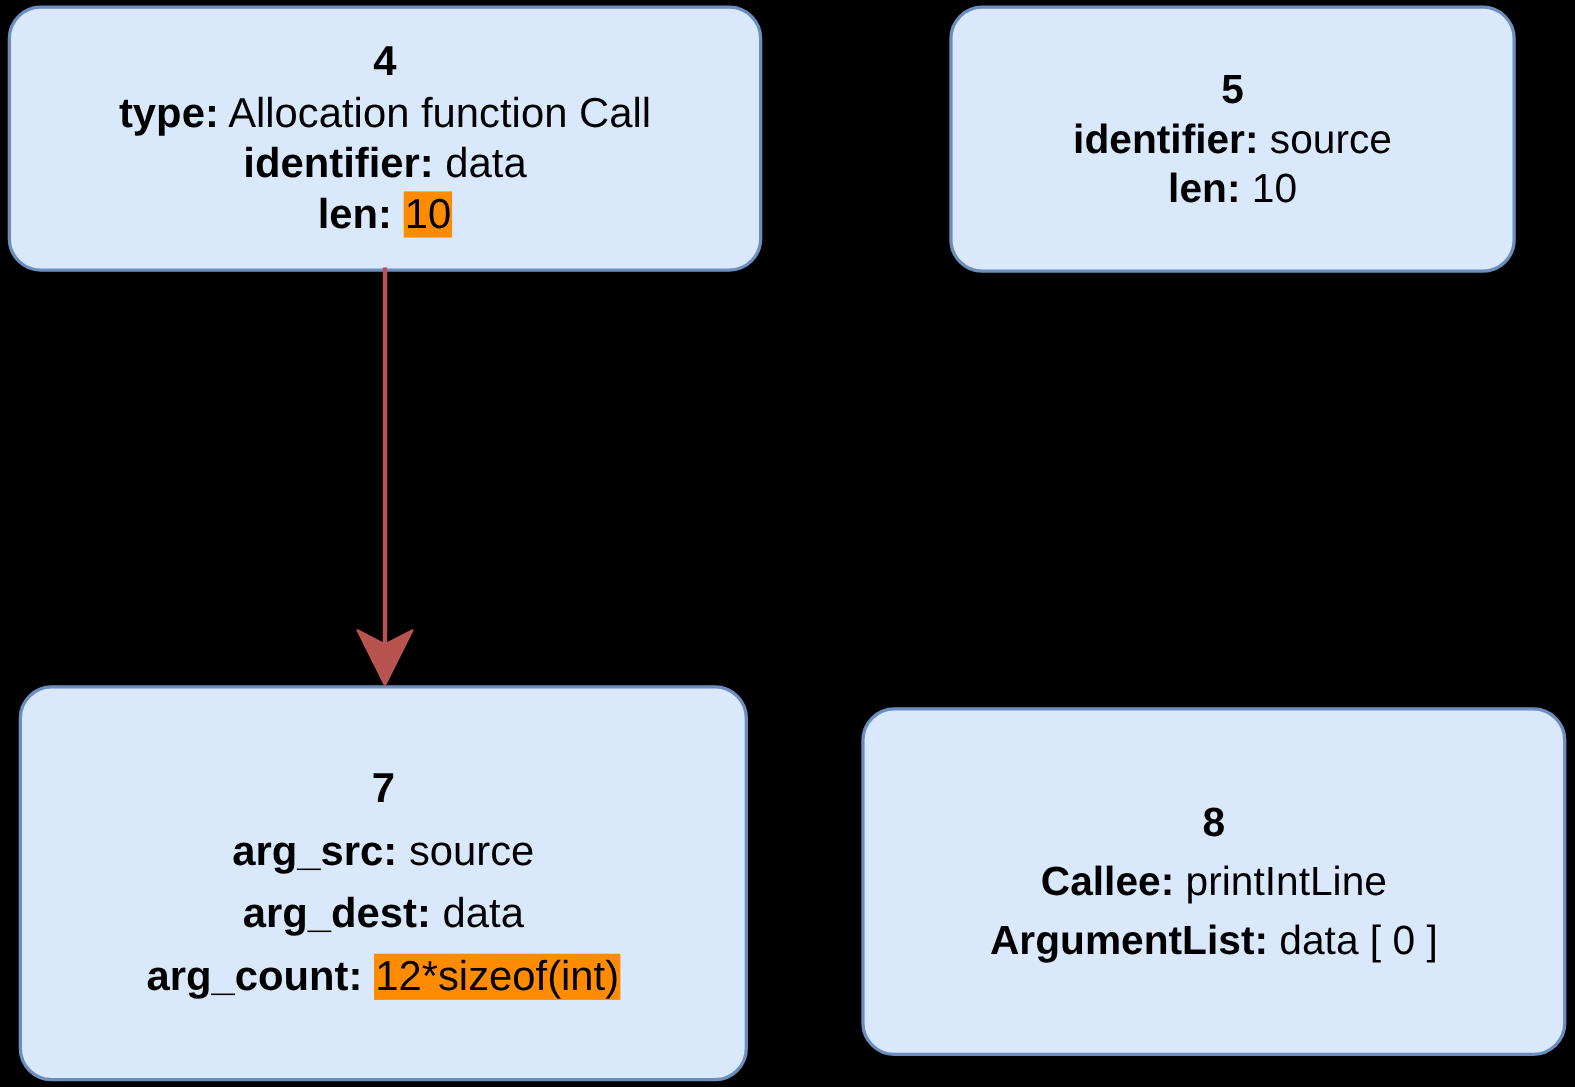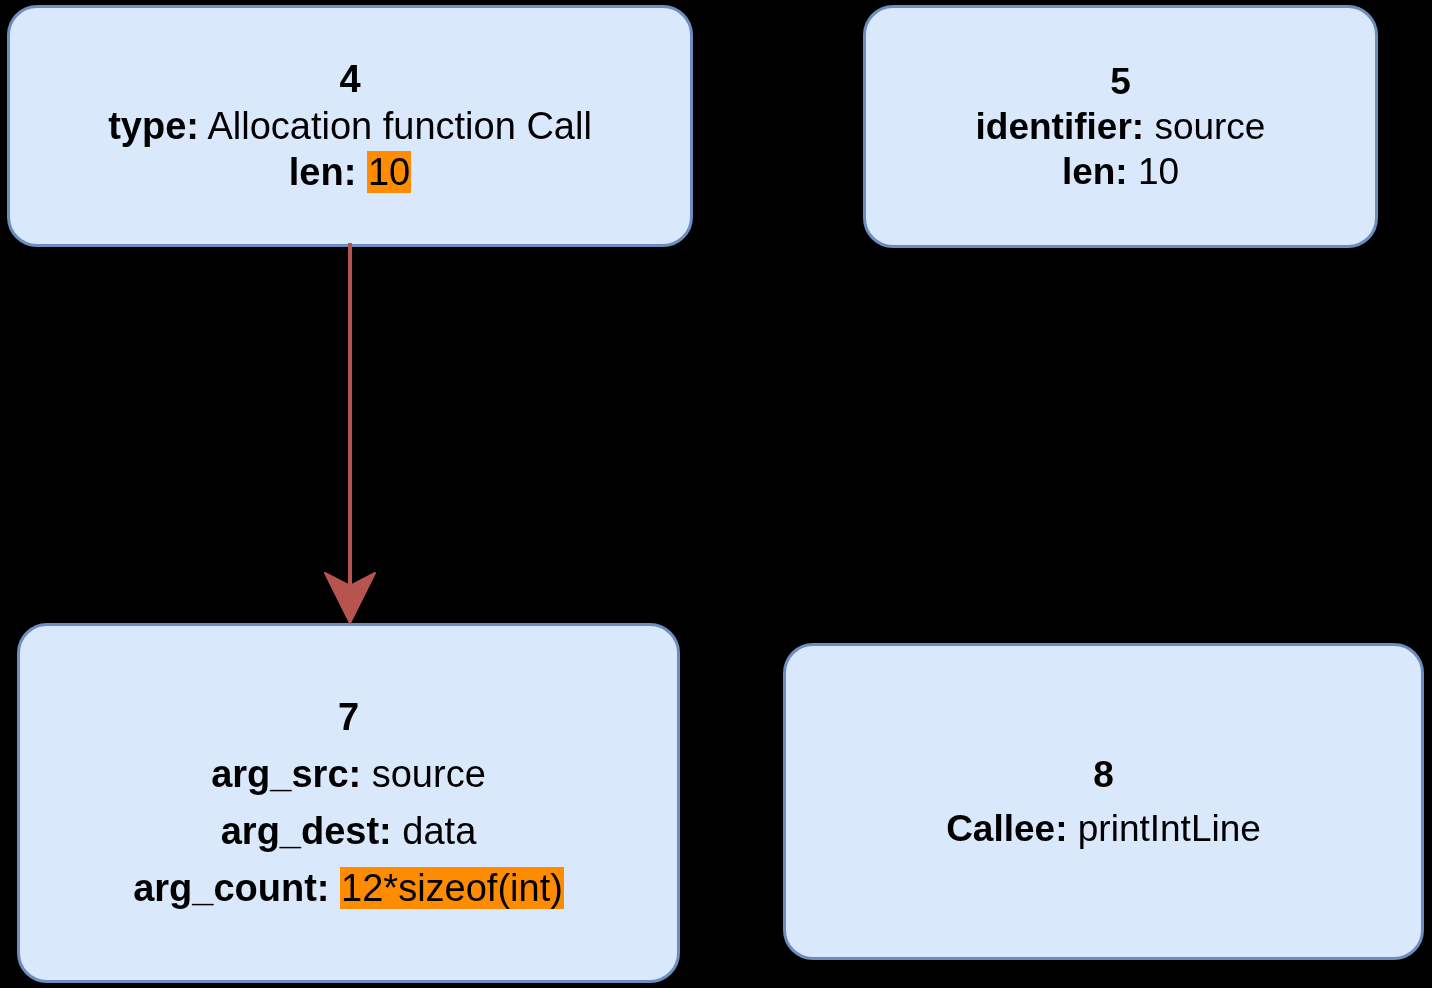--- a/index.html
+++ b/index.html
@@ -85,20 +85,24 @@
 
 <div id="canvas">
 
   <div class="node" id="node-4">
     <div class="nid">4</div>
     <div class="row">
       <b>type:</b>
       <span>Allocation function Call</span>
     </div>
     <div class="row">
+      <b>identifier:</b>
+      <span>data</span>
+    </div>
+    <div class="row">
       <b>len:</b>
       <span class="hl">10</span>
     </div>
   </div>
 
   <div class="node" id="node-5">
     <div class="nid">5</div>
     <div class="row">
       <b>identifier:</b>
       <span>source</span>
@@ -124,20 +128,24 @@
       <span class="hl">12*sizeof(int)</span>
     </div>
   </div>
 
   <div class="node" id="node-8">
     <div class="nid">8</div>
     <div class="row">
       <b>Callee:</b>
       <span>printIntLine</span>
     </div>
+    <div class="row">
+      <b>ArgumentList:</b>
+      <span>data [ 0 ]</span>
+    </div>
   </div>
 
   <svg id="edge-4-7" viewBox="0 0 60 382" width="60" height="382">
     <line x1="30" y1="0" x2="30" y2="352" stroke="#b85450" stroke-width="4"></line>
     <polygon points="30,380 5,330 30,343 55,330" fill="#b85450" stroke="#b85450" stroke-width="2" stroke-linejoin="round"></polygon>
   </svg>
 
 </div>
 
 </body></html>

